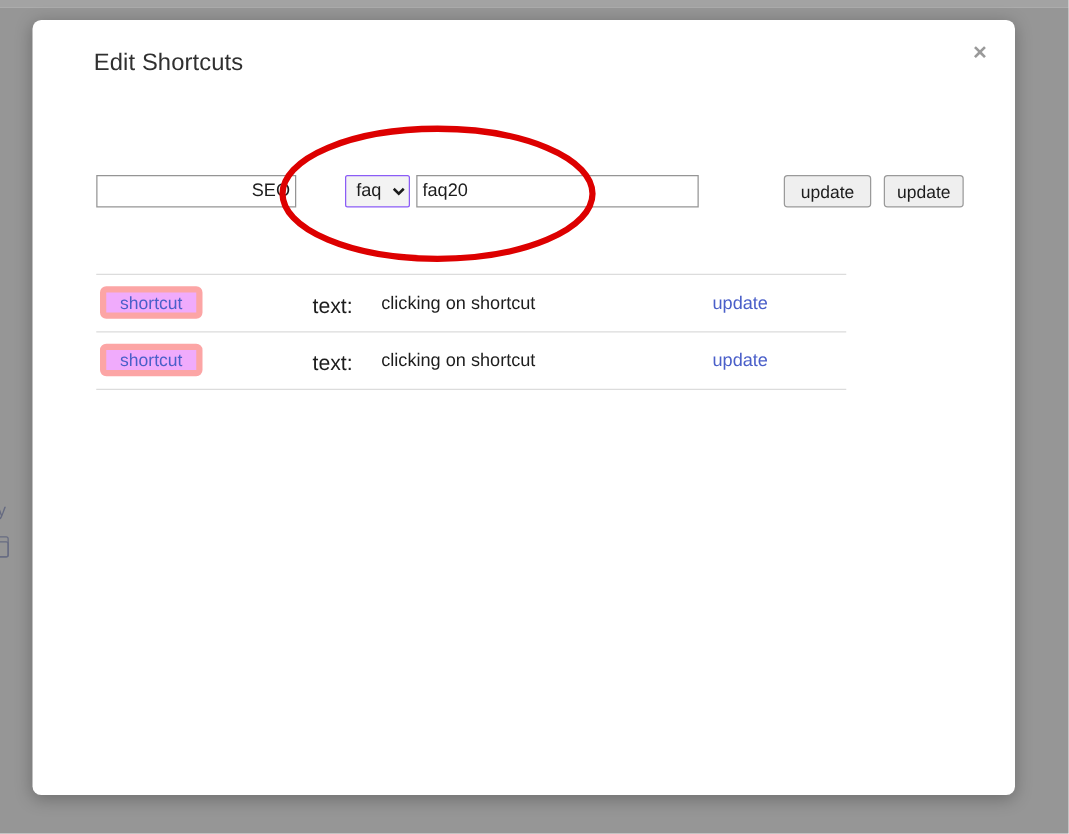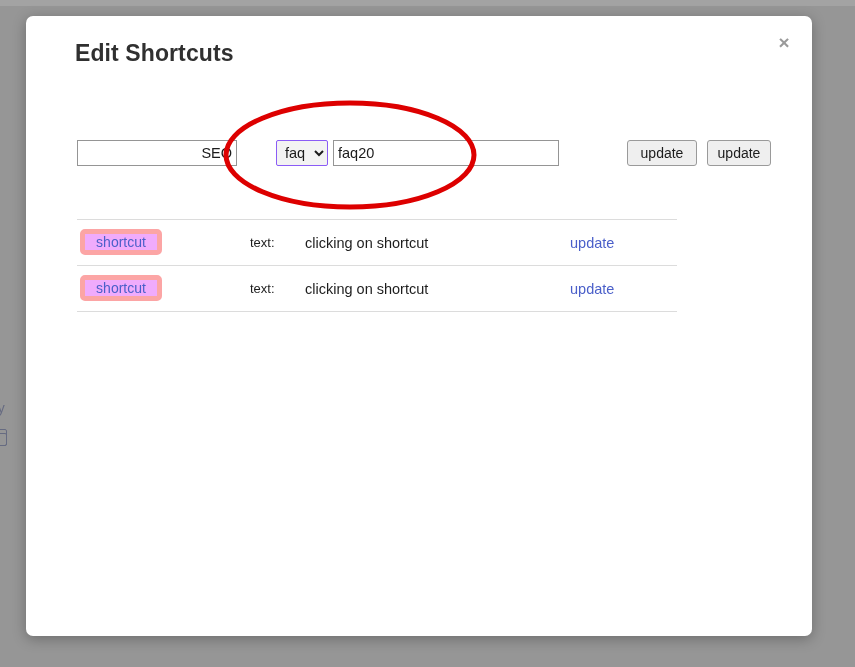--- a/index.html
+++ b/index.html
@@ -80,23 +80,23 @@
     background: #ffffff;
     border-radius: 7px;
     box-shadow: 0 3px 14px rgba(0,0,0,0.28);
     box-sizing: border-box;
   }
 
   .modal-title {
     position: absolute;
     left: 49px;
     top: 24px;
-    font-size: 23px;
+    font-size: 19px;
     color: #303030;
-    font-weight: bold;
+    font-weight: normal;
     letter-spacing: .1px;
   }
 
   .modal-close {
     position: absolute;
     right: 13px;
     top: 12px;
     width: 30px;
     height: 30px;
     line-height: 30px;
@@ -195,21 +195,21 @@
     color: #4a5fc9;
     font-family: "Liberation Sans", sans-serif;
     font-size: 14px;
     cursor: pointer;
     padding: 0;
   }
   .row-text-label {
     position: absolute;
     left: 173px;
     top: 15px;
-    font-size: 13px;
+    font-size: 17px;
     color: #1d1d1d;
   }
   .row-text-value {
     position: absolute;
     left: 212px;
     top: 15px;
     font-size: 14.5px;
     color: #1d1d1d;
     white-space: nowrap;
     margin-left: 16px;

